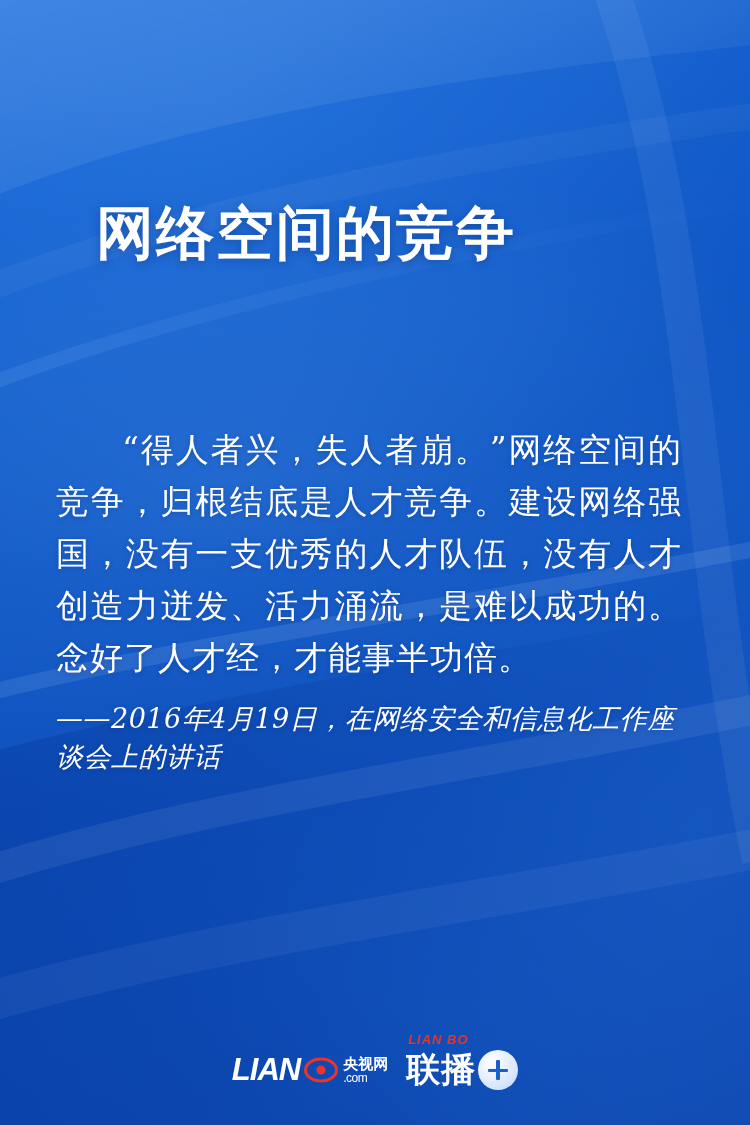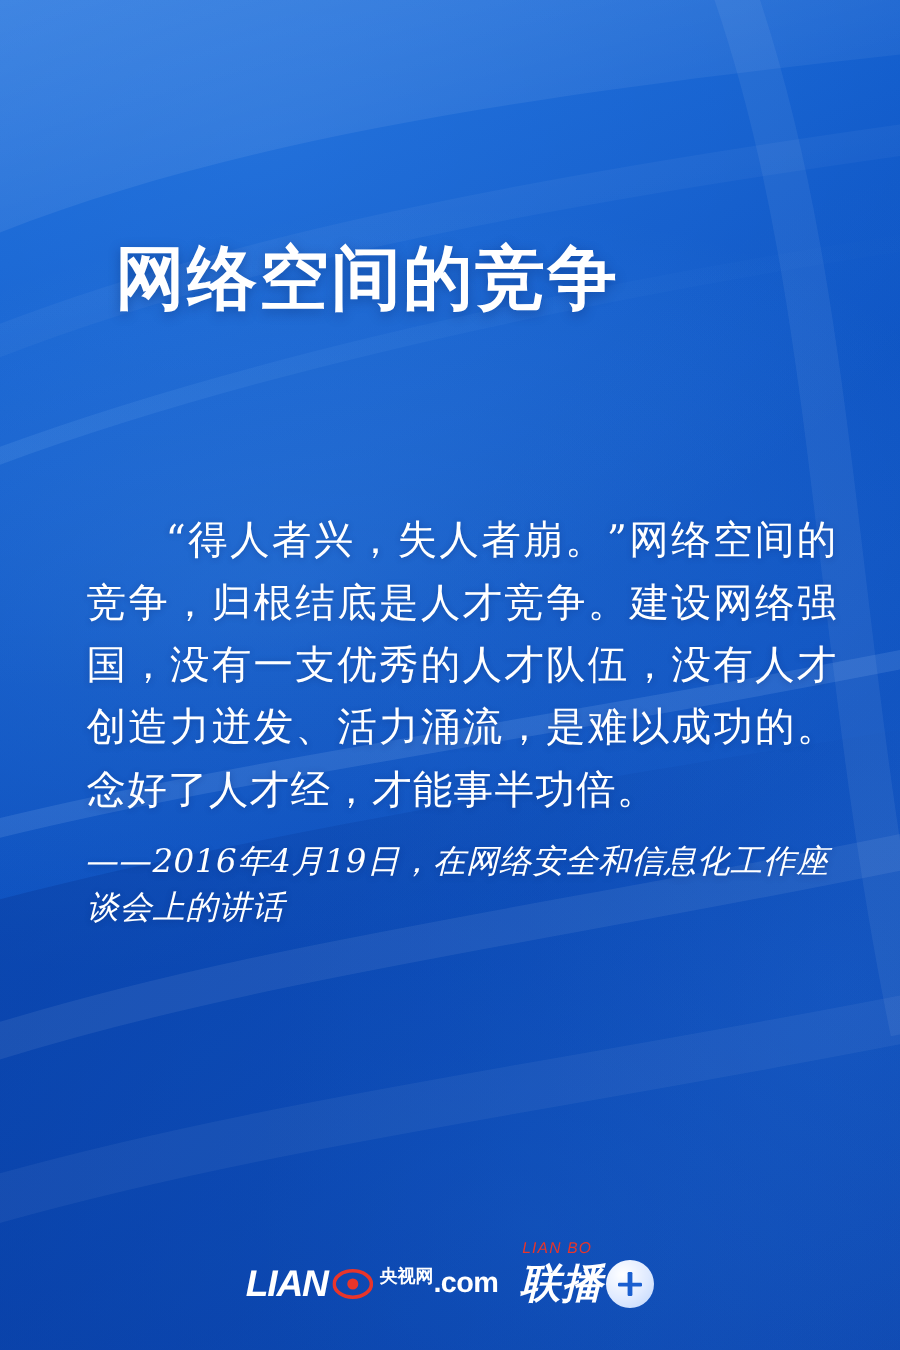--- a/index.html
+++ b/index.html
@@ -72,21 +72,21 @@
     line-height: 74px;
     letter-spacing: 2px;
     text-shadow: 0 2px 10px rgba(0, 30, 90, 0.35);
     white-space: nowrap;
   }
 
   
   .quote-block {
     position: absolute;
     top: 424px;
-    left: 72px;
+    left: 56px;
     width: 626px;
     z-index: 5;
   }
   .quote-text {
     color: #ffffff;
     font-family: "DejaVu Serif", "Liberation Serif", serif;
     font-size: 33px;
     line-height: 52px;
     letter-spacing: 1px;
     text-indent: 66px;
@@ -134,52 +134,51 @@
     height: 34px;
   }
   .cctv-cn {
     color: #ffffff;
     font-size: 15px;
     line-height: 15px;
     font-weight: bold;
   }
   .cctv-dotcom {
     color: #ffffff;
-    font-size: 24px;
-    font-weight: bold;
+    font-size: 12px;
+    font-weight: normal;
     letter-spacing: -0.5px;
   }
   .cctv-right {
     display: flex;
-    flex-direction: row;
+    flex-direction: column;
     align-items: flex-start;
     justify-content: center;
     margin-left: 1px;
   }
 
   .lianbo-logo {
     position: relative;
     display: flex;
     align-items: center;
   }
   .lianbo-pin {
     color: #e8352b;
     font-style: italic;
-    font-weight: normal;
+    font-weight: bold;
     font-size: 13px;
     letter-spacing: 1px;
     position: absolute;
     top: -15px;
     left: 2px;
     white-space: nowrap;
   }
   .lianbo-cn {
     color: #ffffff;
     font-weight: bold;
-    font-style: italic;
     font-size: 34px;
     letter-spacing: 1px;
   }
   .lianbo-plus {
     position: relative;
     width: 40px;
     height: 40px;
     margin-left: 2px;
   }
   .lianbo-plus .circ {

